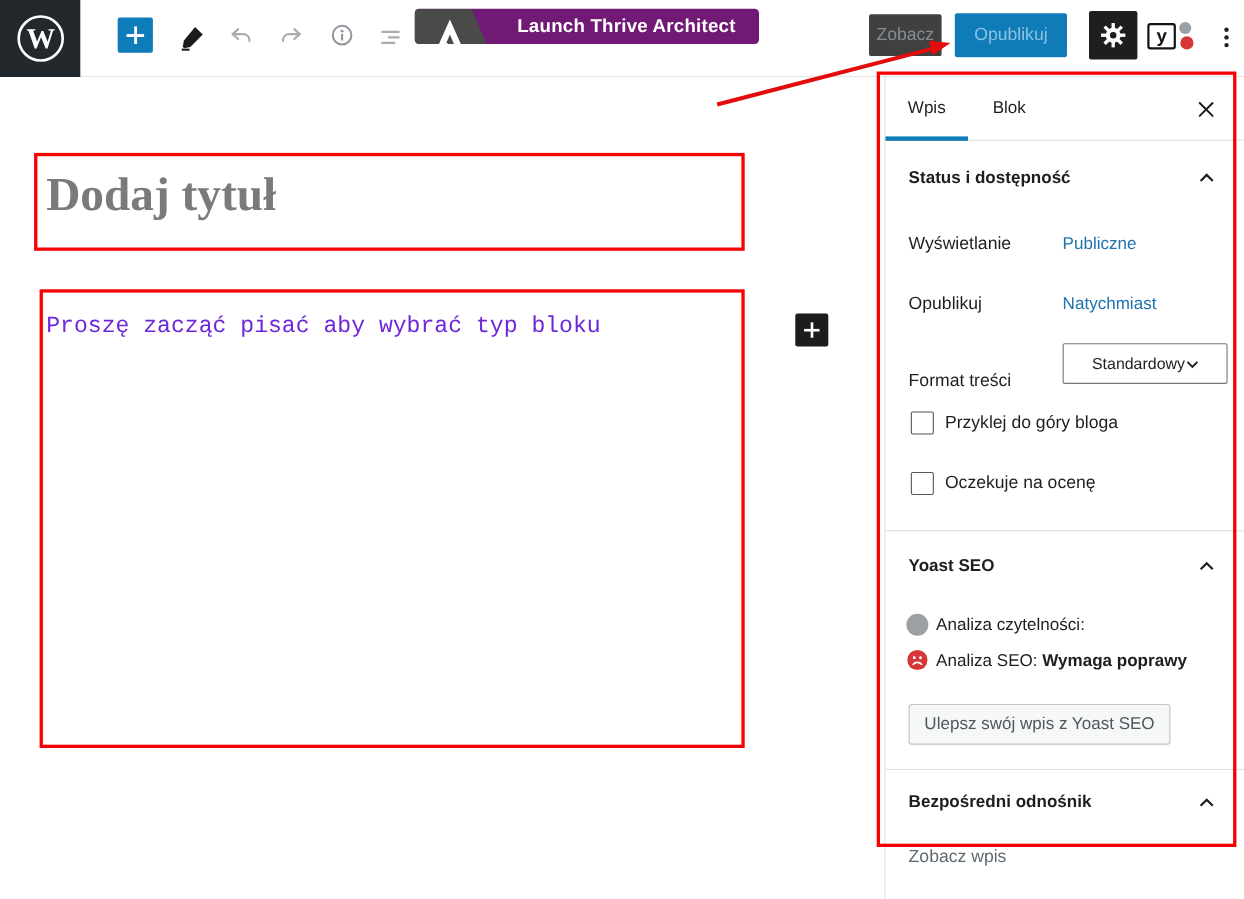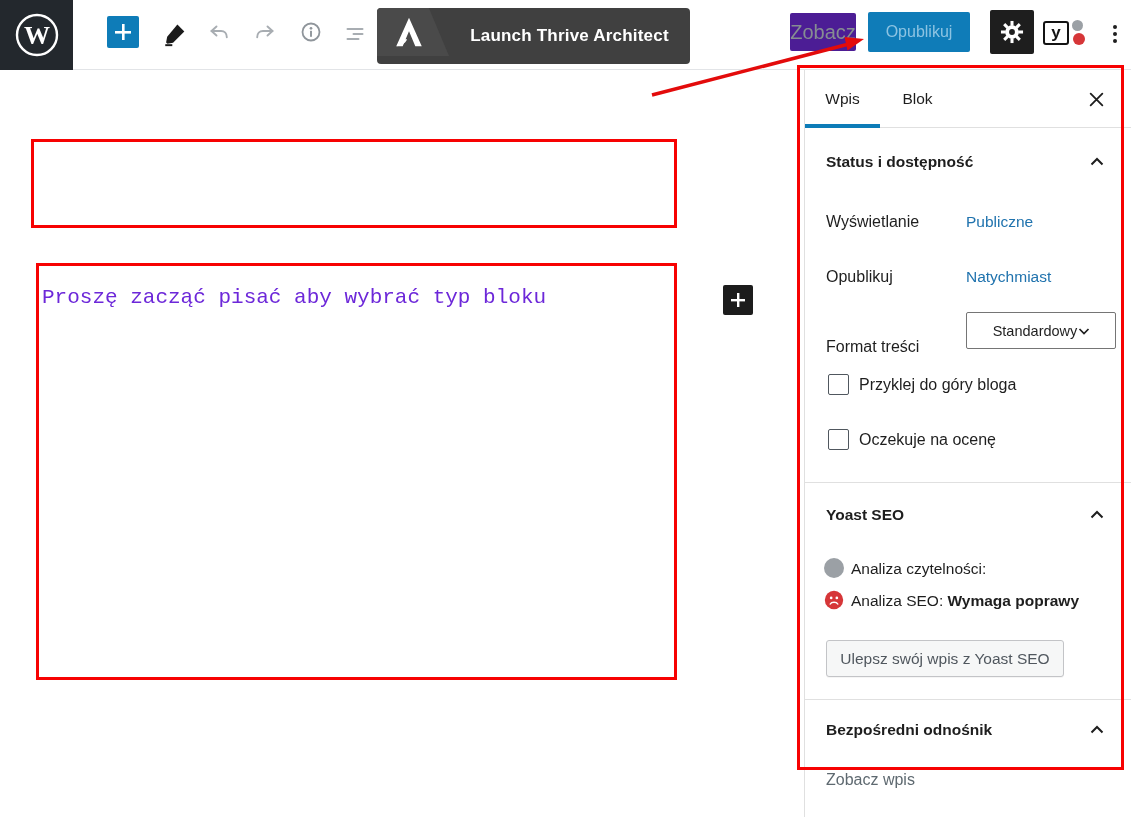--- a/index.html
+++ b/index.html
@@ -8,24 +8,24 @@
     position:relative; width:1131px; height:817px; overflow:hidden;
     background:#fff; font-family:"Liberation Sans", sans-serif; color:#1e1e1e;
   }
   .abs { position:absolute; }
 
   
   .header { left:0; top:0; width:1131px; height:70px; background:#fff; border-bottom:1px solid #e2e4e7; }
   .logo-block { left:0; top:0; width:73px; height:70px; background:#23282d; display:flex; align-items:center; justify-content:center; }
   .btn-inserter { left:107px; top:16px; width:32px; height:32px; background:#0e7cb8; border-radius:2px; display:flex; align-items:center; justify-content:center; cursor:pointer; }
   .tool-icon { display:flex; align-items:center; justify-content:center; cursor:pointer; }
-  .thrive-btn { left:377px; top:8px; width:313px; height:56px; border-radius:4px; background:#404040; display:flex; overflow:hidden; cursor:pointer; }
+  .thrive-btn { left:377px; top:8px; width:313px; height:32px; border-radius:4px; background:#701a75; display:flex; overflow:hidden; cursor:pointer; }
   .thrive-logo { width:72px; height:48px; background:#4a4a4a; clip-path:polygon(0 0, 72% 0, 100% 100%, 0 100%); display:flex; align-items:center; justify-content:flex-start; padding-left:14px; flex:0 0 auto; }
   .thrive-label { flex:1; display:flex; align-items:center; justify-content:center; color:#fff; font-size:17px; font-weight:bold; letter-spacing:.2px; }
-  .btn-zobacz { left:790px; top:13px; width:66px; height:38px; background:#4c1d95; color:#868d92; font-size:20px; border-radius:2px; display:flex; align-items:center; justify-content:center; cursor:pointer; }
+  .btn-zobacz { left:790px; top:13px; width:66px; height:38px; background:#404040; color:#868d92; font-size:16px; border-radius:2px; display:flex; align-items:center; justify-content:center; cursor:pointer; }
   .btn-opublikuj { left:868px; top:12px; width:102px; height:40px; background:#0f7cb8; color:#8cc3e2; font-size:16px; border-radius:2px; display:flex; align-items:center; justify-content:center; cursor:pointer; }
   .btn-gear { left:990px; top:10px; width:44px; height:44px; background:#1e1e1e; border-radius:2px; display:flex; align-items:center; justify-content:center; cursor:pointer; }
   .yoast-admin { left:1043px; top:19px; width:48px; height:30px; cursor:pointer; }
   .yoast-box { position:absolute; left:0; top:2px; width:26px; height:24px; border:2.5px solid #131313; border-radius:3px; display:flex; align-items:center; justify-content:center; font-weight:bold; font-size:17px; color:#131313; background:#fff; }
   .yoast-dot-gray { position:absolute; left:29px; top:1px; width:11px; height:11px; border-radius:50%; background:#9ba0a5; }
   .yoast-dot-red  { position:absolute; left:30px; top:14px; width:12px; height:12px; border-radius:50%; background:#d63638; }
   .menu-dots { left:1107px; top:20px; width:16px; height:28px; display:flex; flex-direction:column; align-items:center; justify-content:center; gap:3px; cursor:pointer; }
   .menu-dots span { width:4px; height:4px; border-radius:50%; background:#1e1e1e; }
 
   
@@ -151,20 +151,21 @@
     <div class="yoast-dot-gray"></div>
     <div class="yoast-dot-red"></div>
   </div>
 
   <div class="abs menu-dots">
     <span></span>
     <span></span>
     <span></span>
   </div>
 
+  <div class="abs title-text">Dodaj tytuł</div>
   <div class="abs body-text">Proszę zacząć pisać aby wybrać typ bloku</div>
 
   <div class="abs plus-black">
     <svg width="18" height="18" viewBox="0 0 18 18">
       <rect x="8" y="2" width="2.4" height="14" fill="#fff"></rect>
       <rect x="2" y="8" width="14" height="2.4" fill="#fff"></rect>
     </svg>
   </div>
 
   <div class="abs sidebar">

